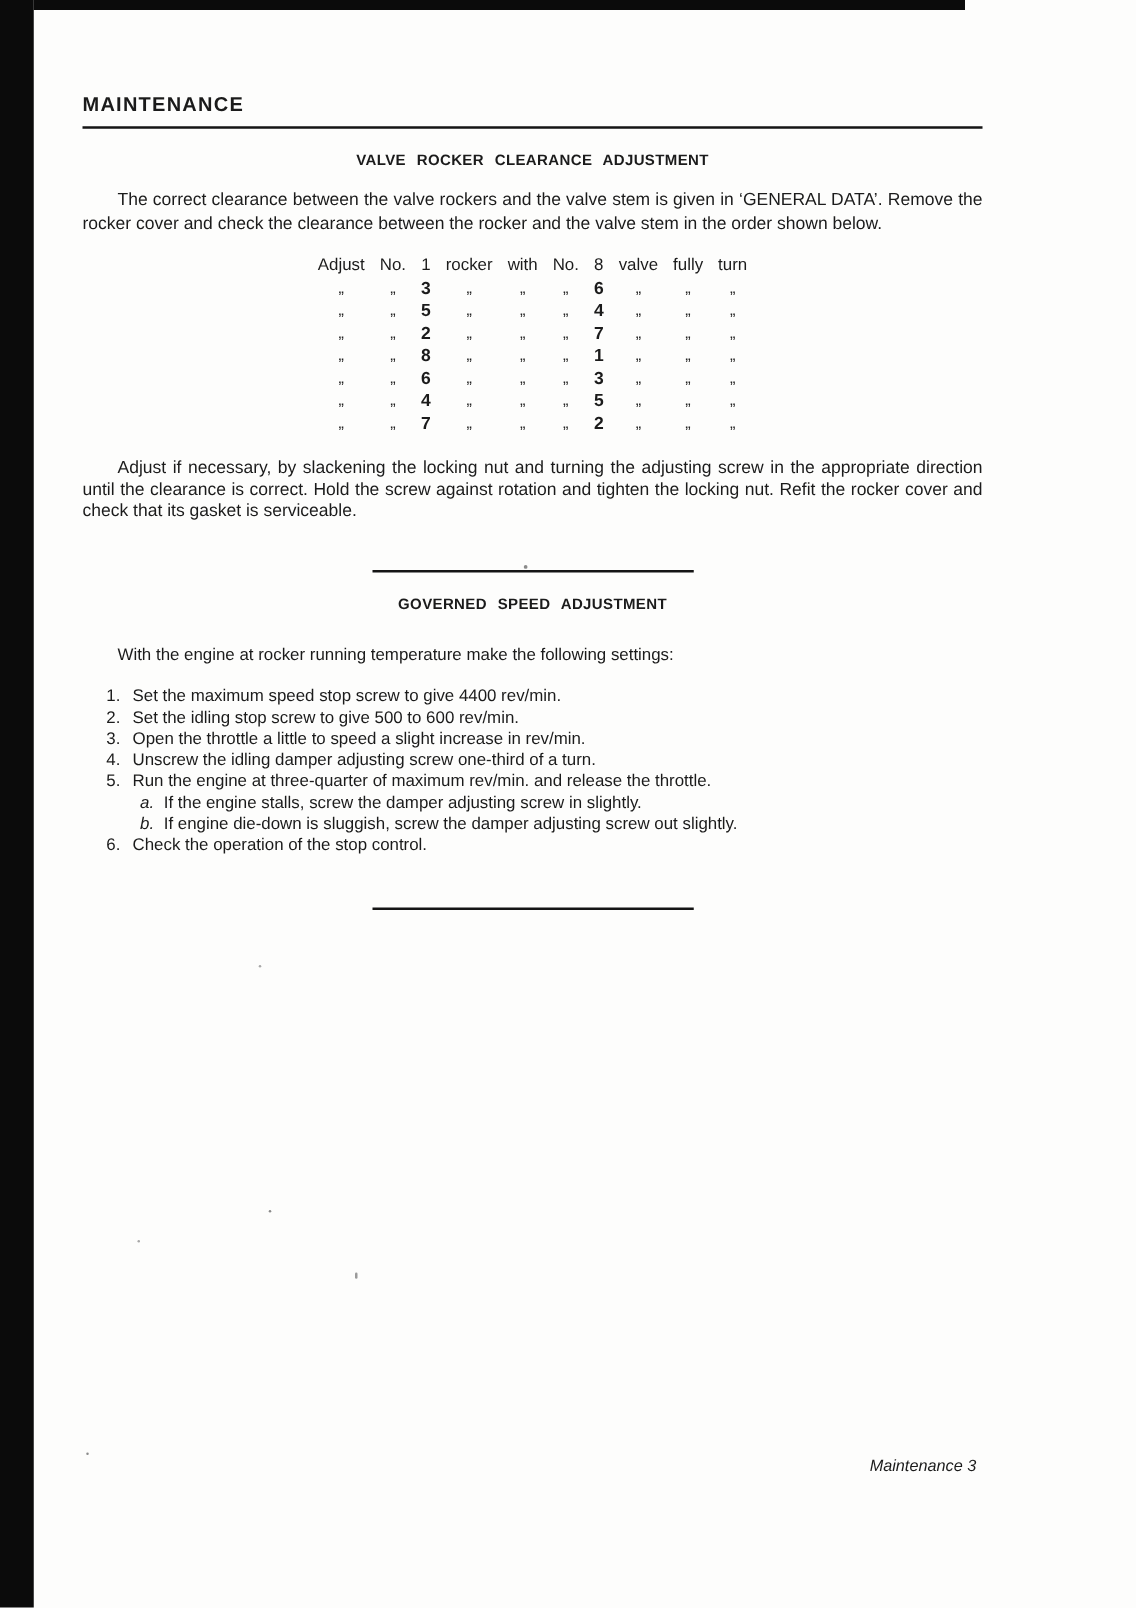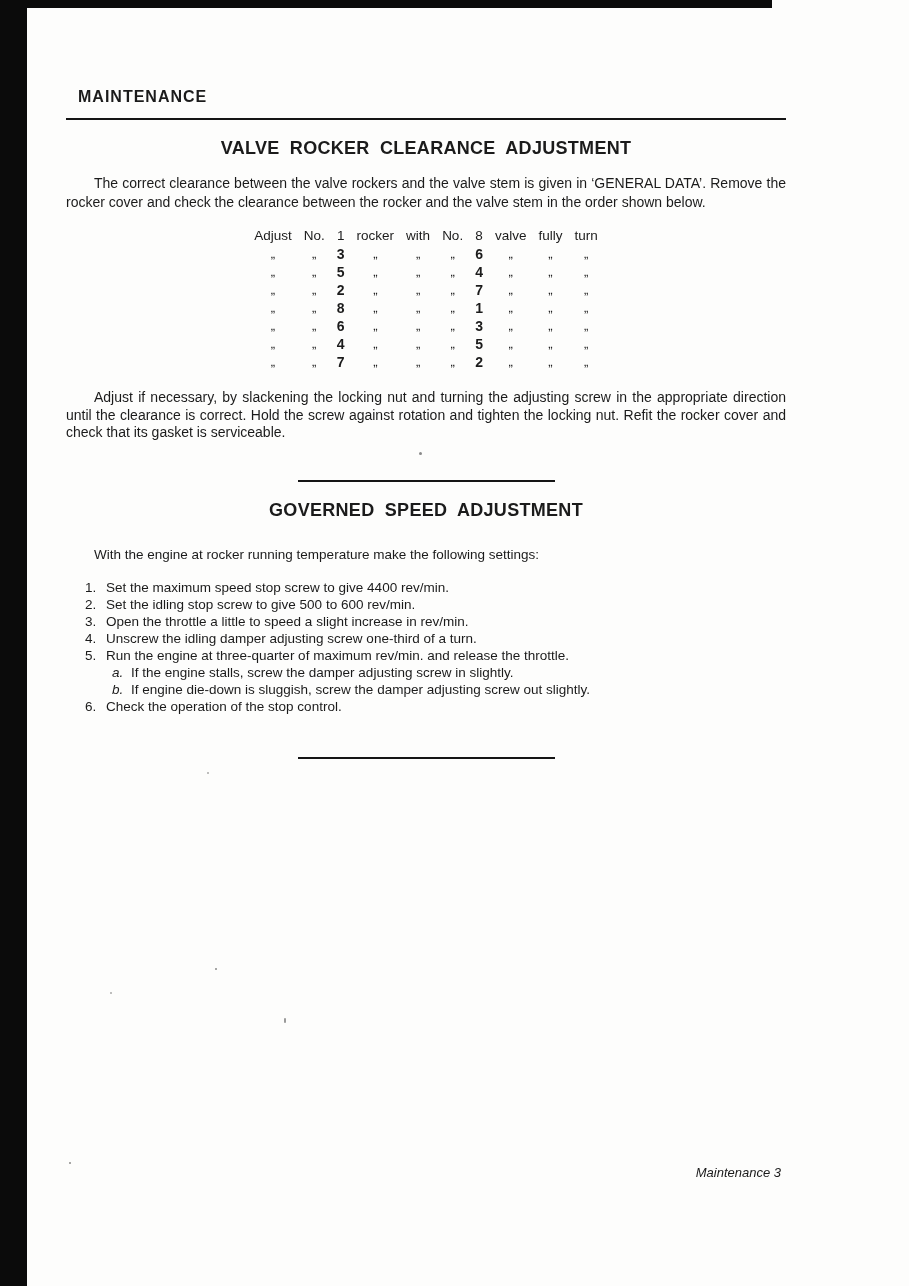--- a/index.html
+++ b/index.html
@@ -13,23 +13,23 @@
   .scan-top{position:absolute;left:27px;top:0;width:745px;height:8px;background:#0b0b0b;}
   .speck{position:absolute;background:#8a8a8a;border-radius:50%;}
   .sp1{left:419px;top:452px;width:3px;height:3px;}
   .sp2{left:284px;top:1018px;width:2px;height:5px;border-radius:1px;background:#9a9a9a;}
   .sp3{left:215px;top:968px;width:2px;height:2px;}
   .sp4{left:110px;top:992px;width:2px;height:2px;background:#a8a8a8;}
   .sp5{left:69px;top:1162px;width:2px;height:2px;}
   .sp6{left:207px;top:772px;width:2px;height:2px;background:#a8a8a8;}
 
   .content{position:relative;margin-left:66px;width:720px;}
-  .doc-header{margin:12px;padding-top:76px;font-size:16px;font-weight:bold;letter-spacing:1px;}
+  .doc-header{margin:0;padding-top:76px;font-size:16px;font-weight:bold;letter-spacing:1px;}
   .rule-full{height:2px;background:#151515;margin-top:7px;}
-  .sec-title{margin-top:18px;text-align:center;font-weight:bold;font-size:18px;
+  .sec-title{margin-top:18px;text-align:center;font-weight:bold;font-size:12px;
              letter-spacing:.3px;word-spacing:5px;}
   .para{margin-top:15px;font-size:14px;line-height:19px;text-align:justify;text-indent:28px;}
   .para.tight{line-height:17.5px;margin-top:14px;}
 
   .vtable{margin:15px auto 18px;border-collapse:collapse;font-size:13.5px;}
   .vtable td{padding:0 6px;text-align:center;height:18px;line-height:18px;white-space:nowrap;}
   .vtable td.n{font-weight:bold;font-size:14px;}
   .vtable td.d{font-size:13px;color:#222;}
 
   .rule-short{width:257px;height:2px;background:#151515;margin:38px auto 0;}

